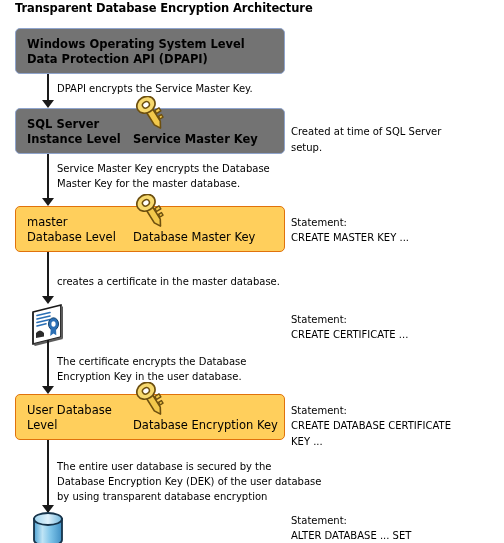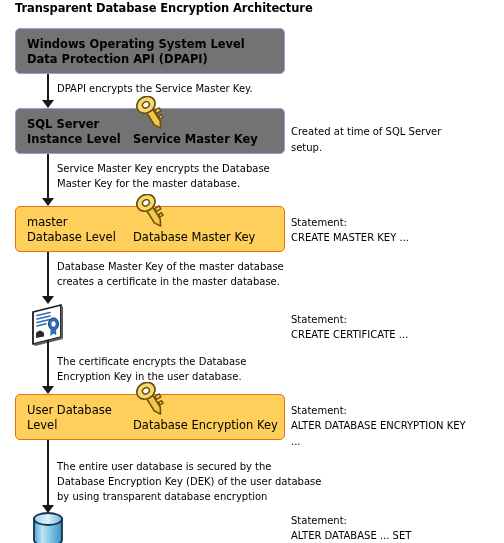--- a/index.html
+++ b/index.html
@@ -144,21 +144,20 @@
       <ellipse cx="21" cy="8.5" rx="9.5" ry="8" fill="#f7d96e" stroke="#6d4f0e" stroke-width="1.7"></ellipse>
       <ellipse cx="21" cy="8.5" rx="3.6" ry="3" fill="#ffffff" stroke="#6d4f0e" stroke-width="1.5"></ellipse>
     </g>
   </svg>
 
   <div class="note stmt" style="top:215px;">Statement:</div>
   <div class="note stmt" style="top:230px;">CREATE MASTER KEY ...</div>
 
   <div class="abs connector" style="top:252px; height:50px;"></div>
   <div class="abs arrowhead" style="top:296px;"></div>
-  <div class="note note-mid" style="top:259px;"><span>Database Master Key of the </span><span class="u">master</span><span> database</span></div>
   <div class="note note-mid" style="top:274px;"><span>creates a certificate in the </span><span class="u">master</span><span> database.</span></div>
 
   <svg class="abs cert-icon" style="left:18px; top:302px;" viewBox="0 0 36 44">
 
     <polygon points="3,10 31,3 31,35 3,42" fill="#ffffff" stroke="#1a1a1a" stroke-width="1.8" stroke-linejoin="round"></polygon>
 
     <polygon points="31,3 33,5 33,37 31,35" fill="#5b5b5b"></polygon>
     <polygon points="3,42 31,35 33,37 5,44" fill="#5b5b5b"></polygon>
 
     <g stroke="#2a6fb5" stroke-width="1.6" stroke-linecap="round">
@@ -193,21 +192,21 @@
     <g transform="rotate(-32 18 21)">
       <path d="M17.5 3 L24.5 3 L24.5 30 L21 36 L17.5 30 Z" fill="#f2c84b" stroke="#6d4f0e" stroke-width="1.6" stroke-linejoin="round"></path>
       <path d="M25.5 18 L30.5 18 L30.5 21.5 L25.5 21.5 Z" fill="#f2c84b" stroke="#6d4f0e" stroke-width="1.4" stroke-linejoin="round"></path>
       <path d="M25.5 25 L29 25 L29 28 L25.5 28 Z" fill="#f2c84b" stroke="#6d4f0e" stroke-width="1.4" stroke-linejoin="round"></path>
       <ellipse cx="21" cy="8.5" rx="9.5" ry="8" fill="#f7d96e" stroke="#6d4f0e" stroke-width="1.7"></ellipse>
       <ellipse cx="21" cy="8.5" rx="3.6" ry="3" fill="#ffffff" stroke="#6d4f0e" stroke-width="1.5"></ellipse>
     </g>
   </svg>
 
   <div class="note stmt" style="top:403px;">Statement:</div>
-  <div class="note stmt" style="top:418px;">ALTER DATABASE ENCRYPTION KEY ...</div>
+  <div class="note stmt" style="top:418px;">CREATE DATABASE CERTIFICATE KEY ...</div>
 
   <div class="abs connector" style="top:440px; height:72px;"></div>
   <div class="abs arrowhead" style="top:505px;"></div>
   <div class="note note-mid" style="top:459px;"><span>The entire </span><span class="u">user</span><span> database is secured by the</span></div>
   <div class="note note-mid" style="top:474px;">Database Encryption Key (DEK) of the user database</div>
   <div class="note note-mid" style="top:489px;">by using transparent database encryption</div>
 
   <svg class="abs db-icon" style="left:19px; top:512px;" viewBox="0 0 34 36">
     <defs>
       <linearGradient id="dbg" x1="0" y1="0" x2="1" y2="0">

